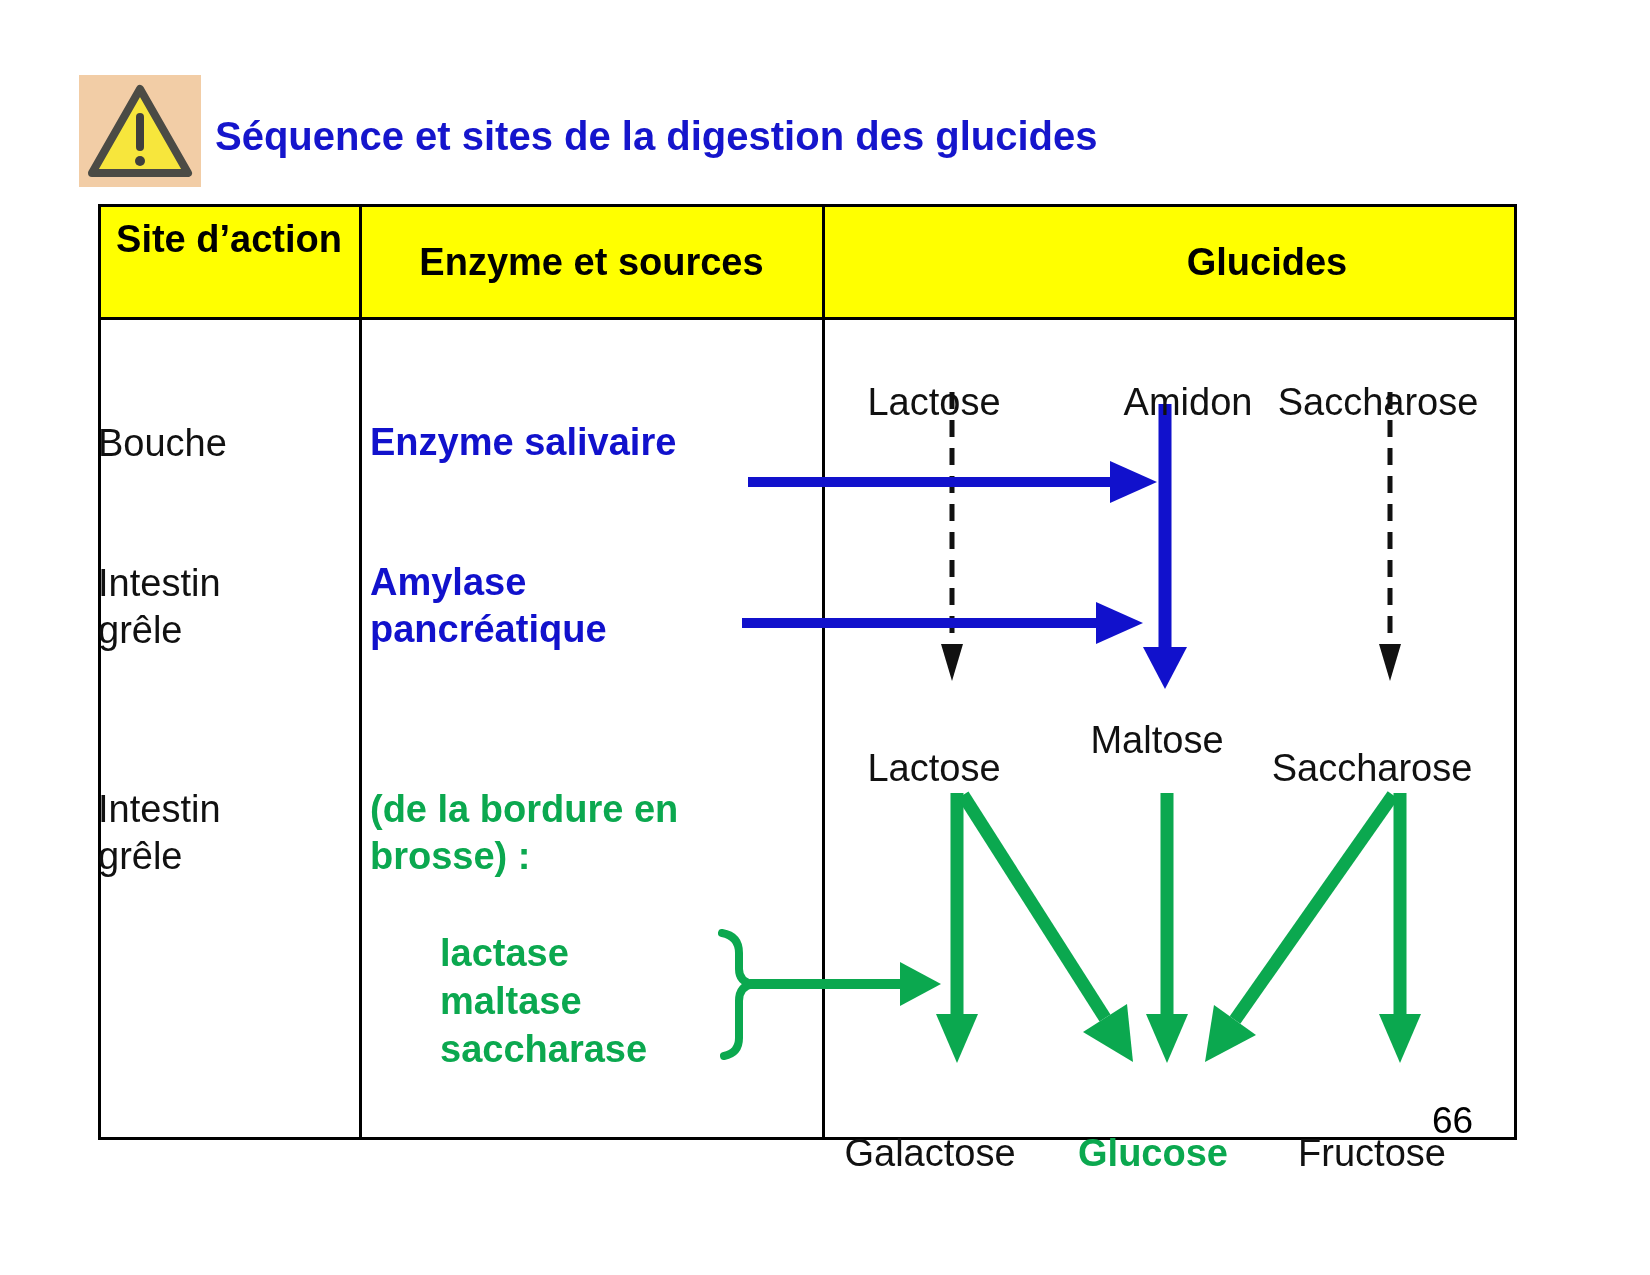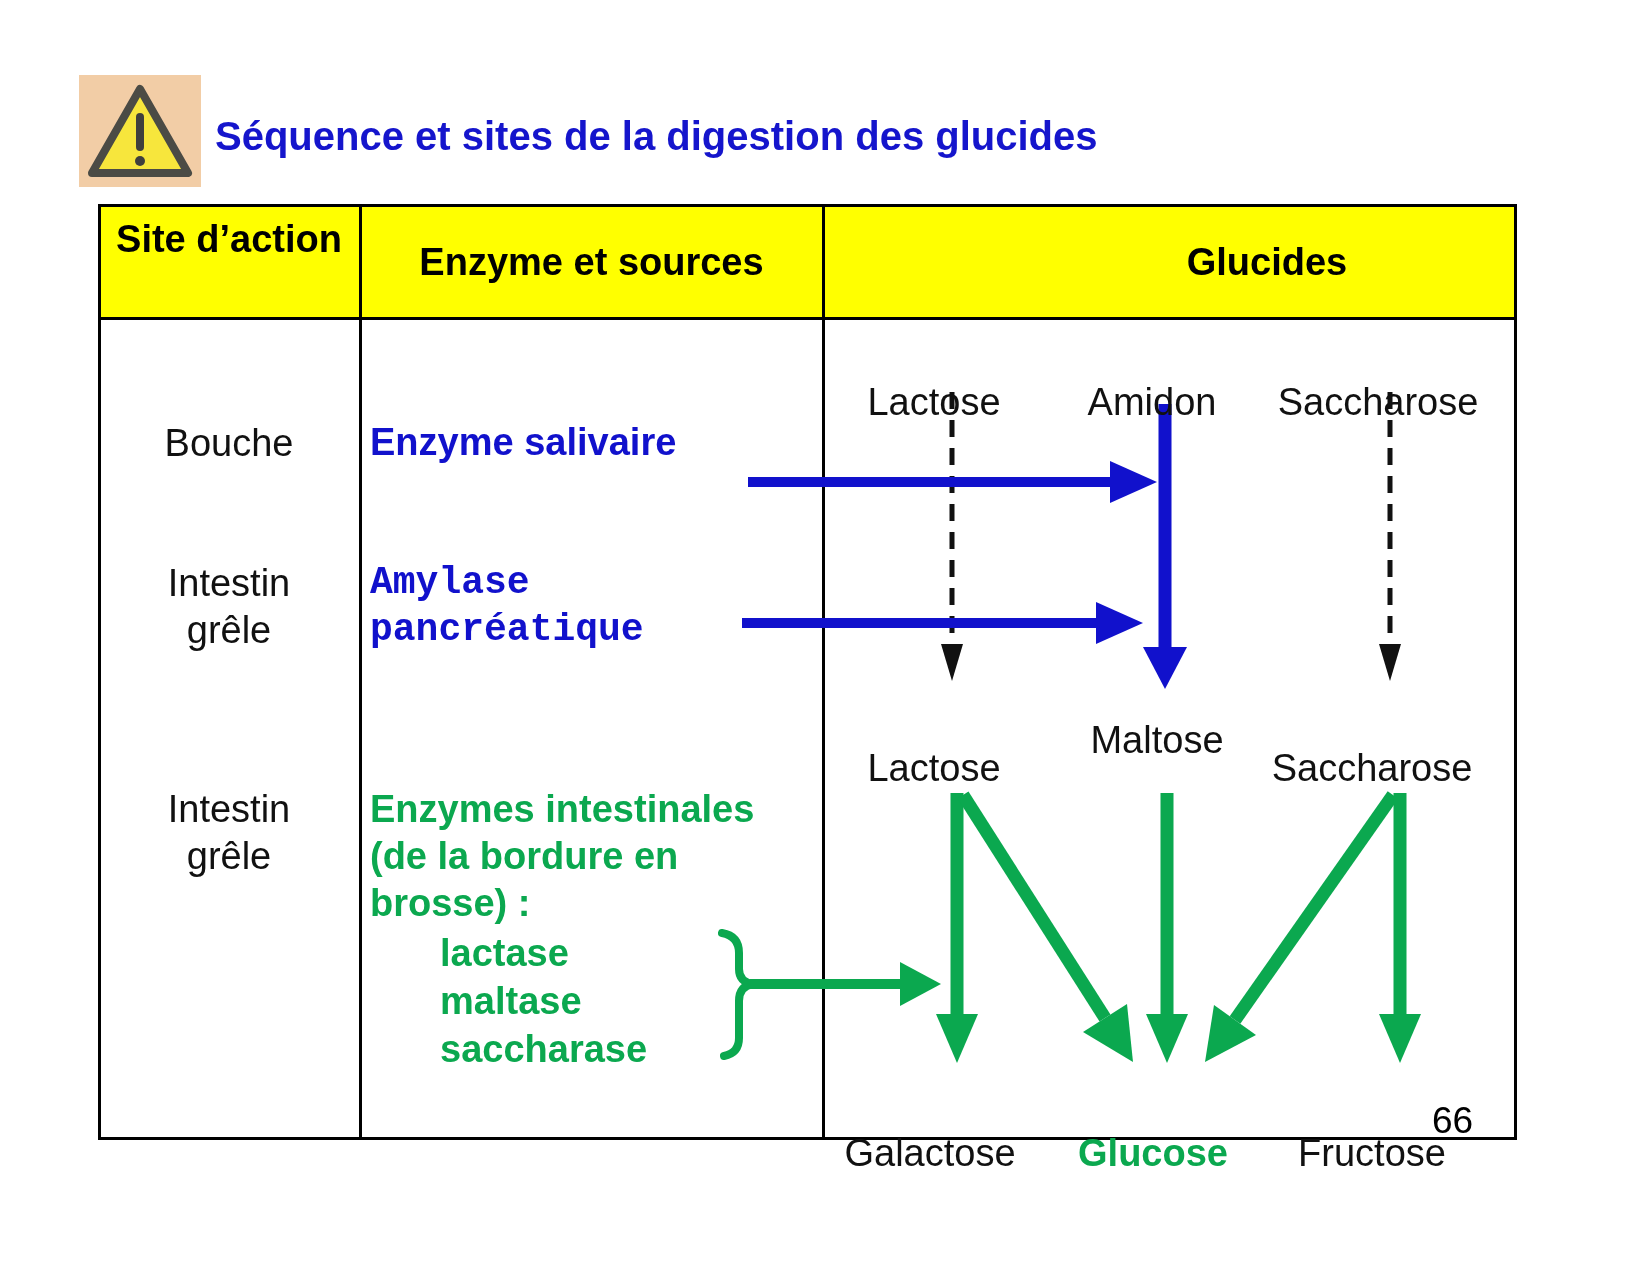--- a/index.html
+++ b/index.html
@@ -12,21 +12,21 @@
          color:#1515cc;line-height:60px;white-space:nowrap;}
   
   .tframe{left:98px;top:204px;width:1413px;height:930px;border:3px solid #000;}
   .thead-bg{left:101px;top:207px;width:1413px;height:110px;background:#ffff00;}
   .hline{left:98px;top:317px;width:1419px;height:3px;background:#000;}
   .vline{top:204px;width:3px;height:936px;background:#000;}
   .v1{left:359px;} .v2{left:822px;}
   
   .cell{font-size:38px;line-height:47px;}
   .hdr{font-weight:bold;text-align:center;color:#000;}
-  .c1{left:98px;width:262px;text-align:center;}
+  .c1{left:98px;width:262px;}
   .blue{color:#1111cc;font-weight:bold;}
   .green{color:#0ba84f;font-weight:bold;}
   .dlabel{font-size:38px;line-height:42px;transform:translateX(-50%);white-space:nowrap;margin-top:45px;}
   .svg-overlay{left:0;top:0;z-index:2;pointer-events:none;}
   .txt{z-index:3;}
   .pageno{left:1432px;top:1100px;font-size:37px;color:#000;}
 </style>
 </head>
 <body>
 
@@ -54,37 +54,36 @@
 <div class="abs cell c1 txt" style="top:560px;">
   <div>Intestin</div>
   <div>grêle</div>
 </div>
 <div class="abs cell c1 txt" style="top:786px;">
   <div>Intestin</div>
   <div>grêle</div>
 </div>
 
 <div class="abs cell blue txt" style="left:370px;top:419px;">Enzyme salivaire</div>
-<div class="abs cell blue txt" style="left:370px;top:559px;font-family:Liberation Mono, monospace;">
+<div class="abs cell blue txt" style="left:370px;top:559px;">
   <div>Amylase</div>
   <div>pancréatique</div>
 </div>
 <div class="abs cell green txt" style="left:370px;top:786px;">
-  <div>Enzymes intestinales</div>
   <div>(de la bordure en</div>
   <div>brosse) :</div>
 </div>
 <div class="abs cell green txt" style="left:440px;top:929px;line-height:48px;">
   <div>lactase</div>
   <div>maltase</div>
   <div>saccharase</div>
 </div>
 
 <div class="abs dlabel txt" style="left:934px;top:336px;">Lactose</div>
-<div class="abs dlabel txt" style="left:1152px;top:336px;text-align:center;">Amidon</div>
+<div class="abs dlabel txt" style="left:1188px;top:336px;text-align:center;">Amidon</div>
 <div class="abs dlabel txt" style="left:1378px;top:336px;">Saccharose</div>
 
 <div class="abs dlabel txt" style="left:934px;top:702px;">Lactose</div>
 <div class="abs dlabel txt" style="left:1157px;top:674px;">Maltose</div>
 <div class="abs dlabel txt" style="left:1372px;top:702px;">Saccharose</div>
 
 <div class="abs dlabel txt" style="left:930px;top:1087px;">Galactose</div>
 <div class="abs dlabel green txt" style="left:1153px;top:1087px;">Glucose</div>
 <div class="abs dlabel txt" style="left:1372px;top:1087px;">Fructose</div>
 

